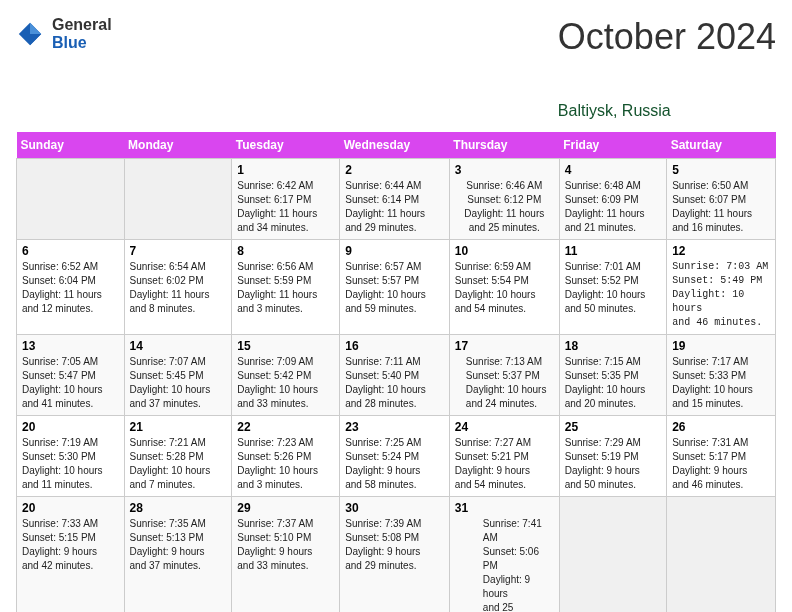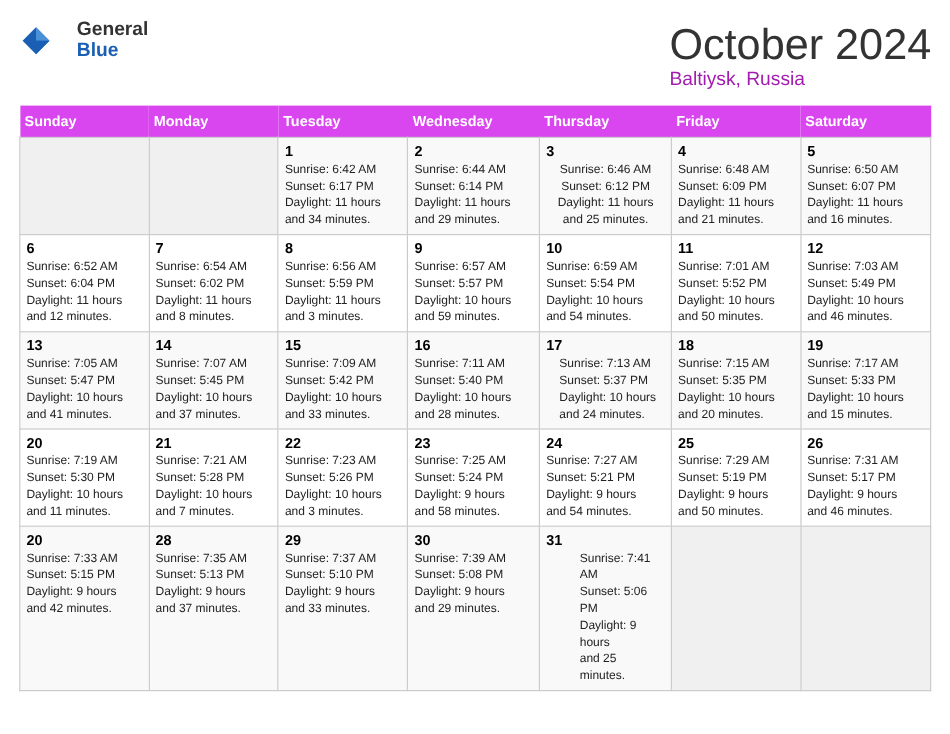--- a/index.html
+++ b/index.html
@@ -12,21 +12,21 @@
     }
     .header {
       display: flex;
       justify-content: space-between;
       align-items: flex-start;
       margin-bottom: 12px;
     }
     .logo {
       display: flex;
       align-items: center;
-      gap: 20px;
+      gap: 8px;
     }
     .logo-text {
       display: flex;
       flex-direction: column;
       line-height: 1.1;
     }
     .logo-general {
       font-size: 16px;
       font-weight: bold;
       color: #333;
@@ -43,21 +43,22 @@
     .title-block {
       text-align: left;
     }
     .title-month {
       font-size: 36px;
       font-weight: normal;
       color: #333;
     }
     .title-location {
       font-size: 16px;
-      color: #a21caf;
+      color: #14532d;
+      margin-top: 44px;
     }
     table {
       width: 100%;
       border-collapse: collapse;
       font-size: 11px;
     }
     thead tr th {
       background-color: #d946ef;
       color: #fff;
       padding: 6px 4px;
@@ -202,21 +203,21 @@
         </td>
         <td>
           <span class="day-num">11</span>
           <div class="day-info" style="white-space: pre-line;">Sunrise: 7:01 AM
 Sunset: 5:52 PM
 Daylight: 10 hours
 and 50 minutes.</div>
         </td>
         <td>
           <span class="day-num">12</span>
-          <div class="day-info" style="white-space: pre-line;">Sunrise: 7:03 AM
+          <div class="day-info" style="white-space: pre-line; font-family: Liberation Mono, monospace;">Sunrise: 7:03 AM
 Sunset: 5:49 PM
 Daylight: 10 hours
 and 46 minutes.</div>
         </td>
       </tr>
       <tr>
         <td>
           <span class="day-num">13</span>
           <div class="day-info" style="white-space: pre-line;">Sunrise: 7:05 AM
 Sunset: 5:47 PM

